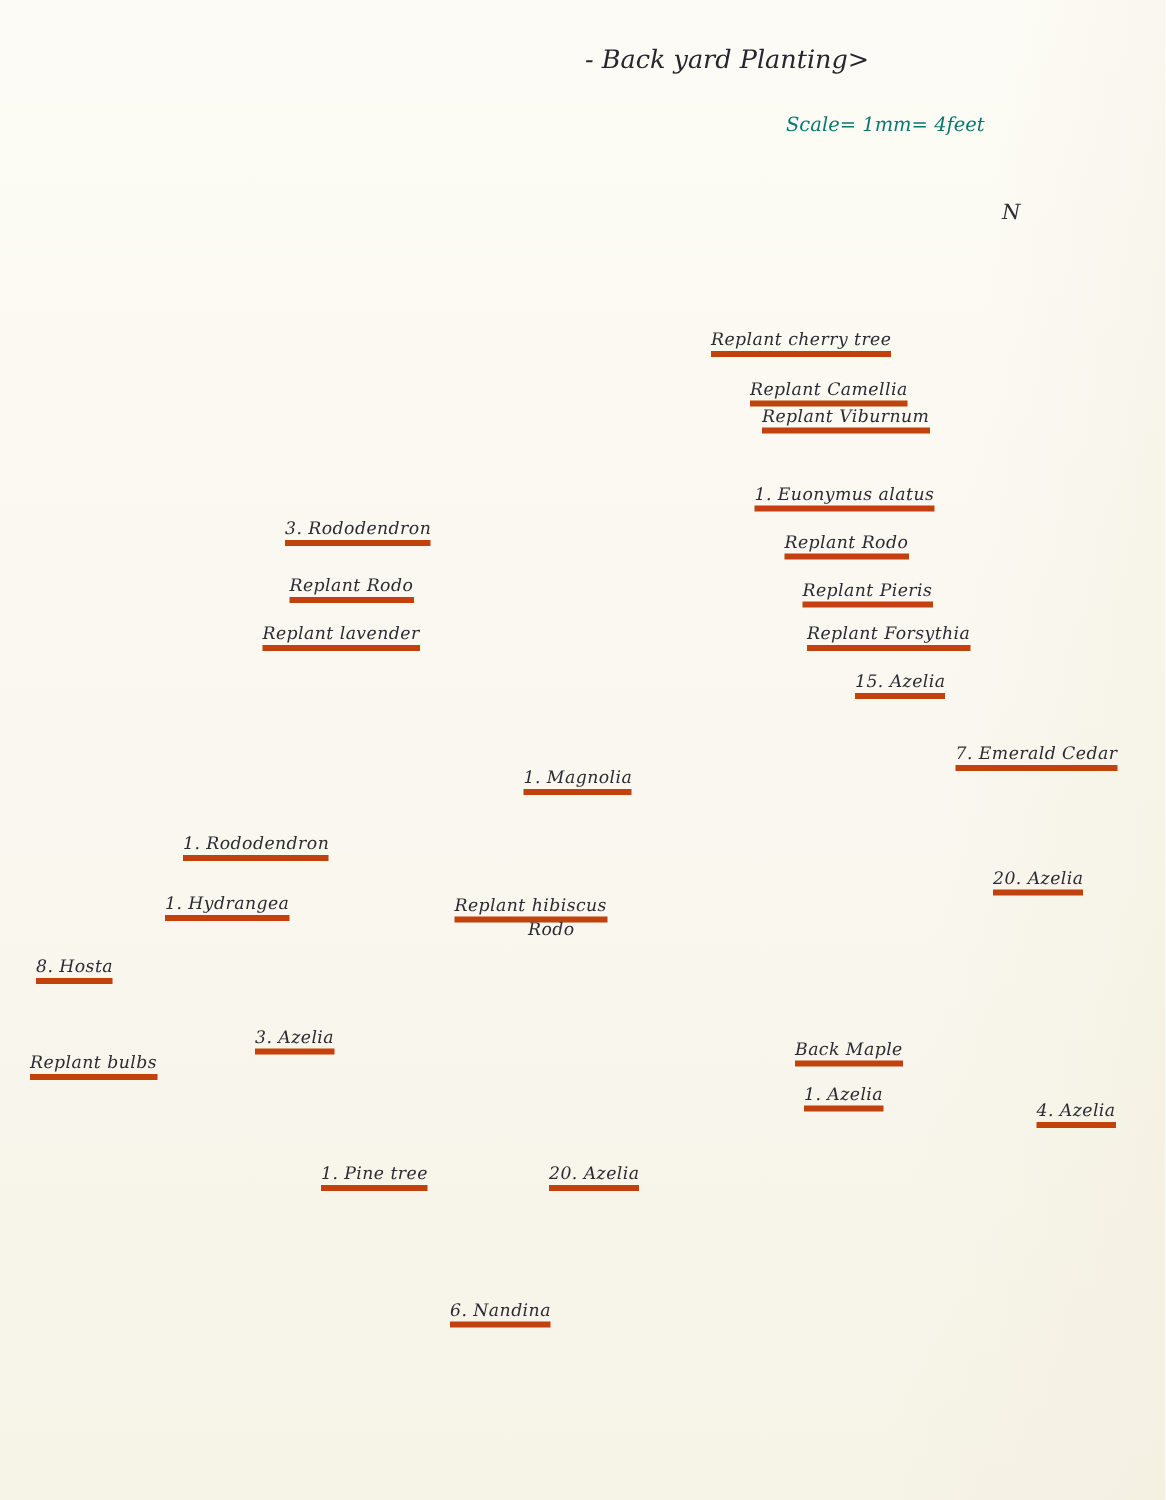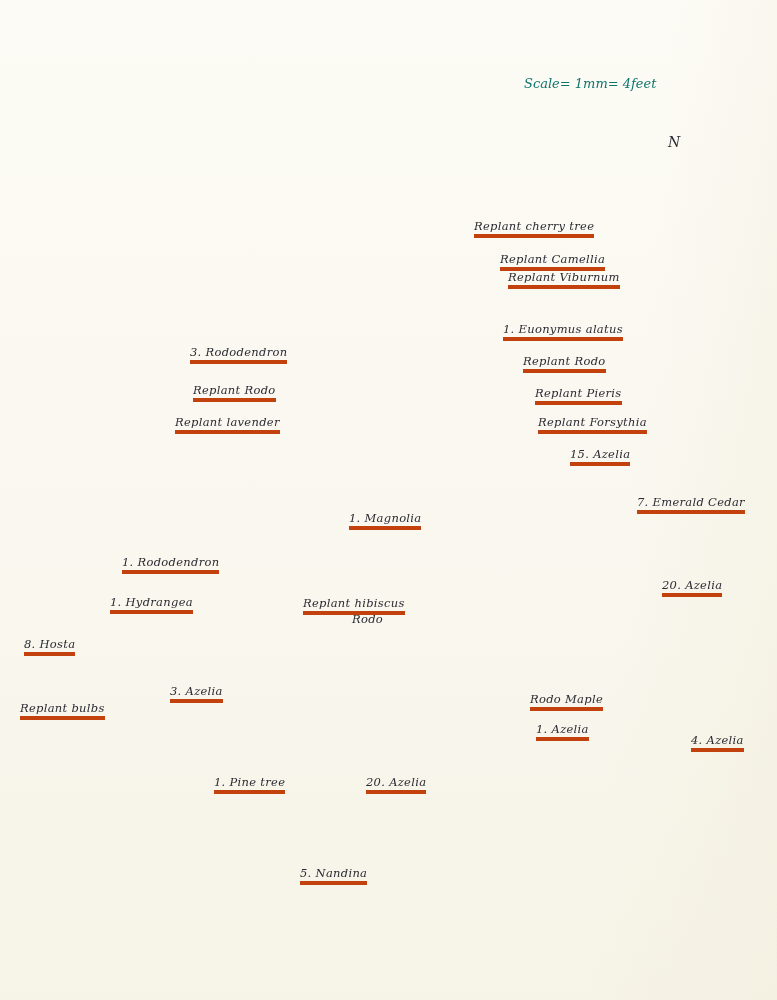--- a/index.html
+++ b/index.html
@@ -269,20 +269,21 @@
       <g stroke="#2f2f38" stroke-width="1.2">
         <path d="M690 132 L726 166"></path>
         <path d="M726 166 L704 146"></path>
         <path d="M726 166 L718 140"></path>
       </g>
     </g>
   </svg>
 
   <div id="paper-tint"></div>
 
+  <div class="title" style="left:390px; top:30px;">- Back yard Planting&gt;</div>
   <div class="scale-note" style="left:524px; top:76px;">Scale= 1mm= 4feet</div>
   <div class="northmark" style="left:668px; top:134px;">N</div>
 
   <div id="label-layer">
       <div class="label hand under" style="left: 474px; top: 219px;">Replant cherry tree</div>
       <div class="label hand under" style="left: 500px; top: 252px;">Replant Camellia</div>
       <div class="label hand under" style="left: 508px; top: 270px;">Replant Viburnum</div>
       <div class="label hand under" style="left: 503px; top: 322px;">1. Euonymus alatus</div>
       <div class="label hand under" style="left: 523px; top: 354px;">Replant Rodo</div>
       <div class="label hand under" style="left: 535px; top: 386px;">Replant Pieris</div>
@@ -294,21 +295,21 @@
       <div class="label hand under" style="left: 193px; top: 383px;">Replant Rodo</div>
       <div class="label hand under" style="left: 175px; top: 415px;">Replant lavender</div>
       <div class="label hand under" style="left: 122px; top: 555px;">1. Rododendron</div>
       <div class="label hand under" style="left: 110px; top: 595px;">1. Hydrangea</div>
       <div class="label hand under" style="left: 24px; top: 637px;">8. Hosta</div>
       <div class="label hand under" style="left: 20px; top: 701px;">Replant bulbs</div>
       <div class="label hand under" style="left: 170px; top: 684px;">3. Azelia</div>
       <div class="label hand under" style="left: 349px; top: 511px;">1. Magnolia</div>
       <div class="label hand under" style="left: 303px; top: 596px;">Replant hibiscus</div>
       <div class="label hand" style="left: 352px; top: 612px;">Rodo</div>
-      <div class="label hand under" style="left: 530px; top: 692px;">Rodo Maple</div>
+      <div class="label hand under" style="left: 530px; top: 692px;">Back Maple</div>
       <div class="label hand under" style="left: 536px; top: 722px;">1. Azelia</div>
       <div class="label hand under" style="left: 691px; top: 733px;">4. Azelia</div>
       <div class="label hand under" style="left: 214px; top: 775px;">1. Pine tree</div>
       <div class="label hand under" style="left: 366px; top: 775px;">20. Azelia</div>
-      <div class="label hand under" style="left: 300px; top: 866px;">5. Nandina</div>
+      <div class="label hand under" style="left: 300px; top: 866px;">6. Nandina</div>
     </div>
 
 </div>
 
 </body></html>

